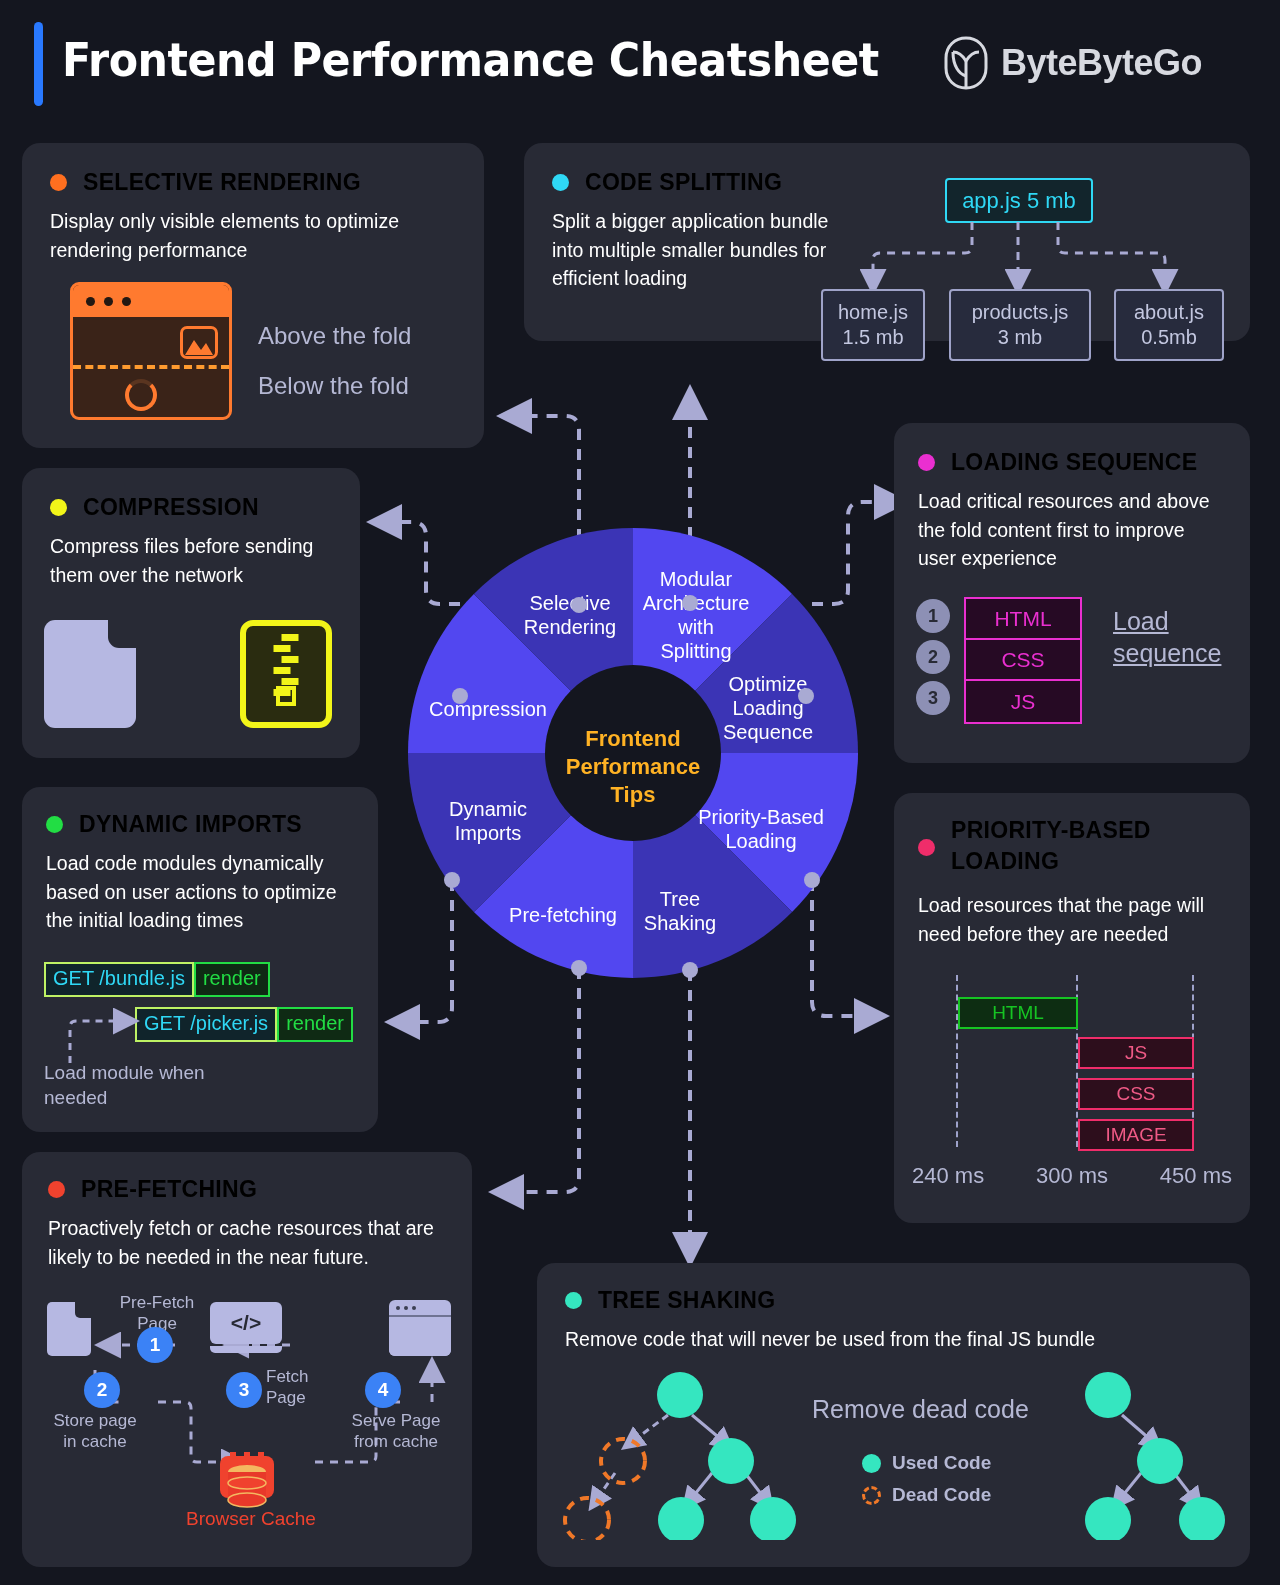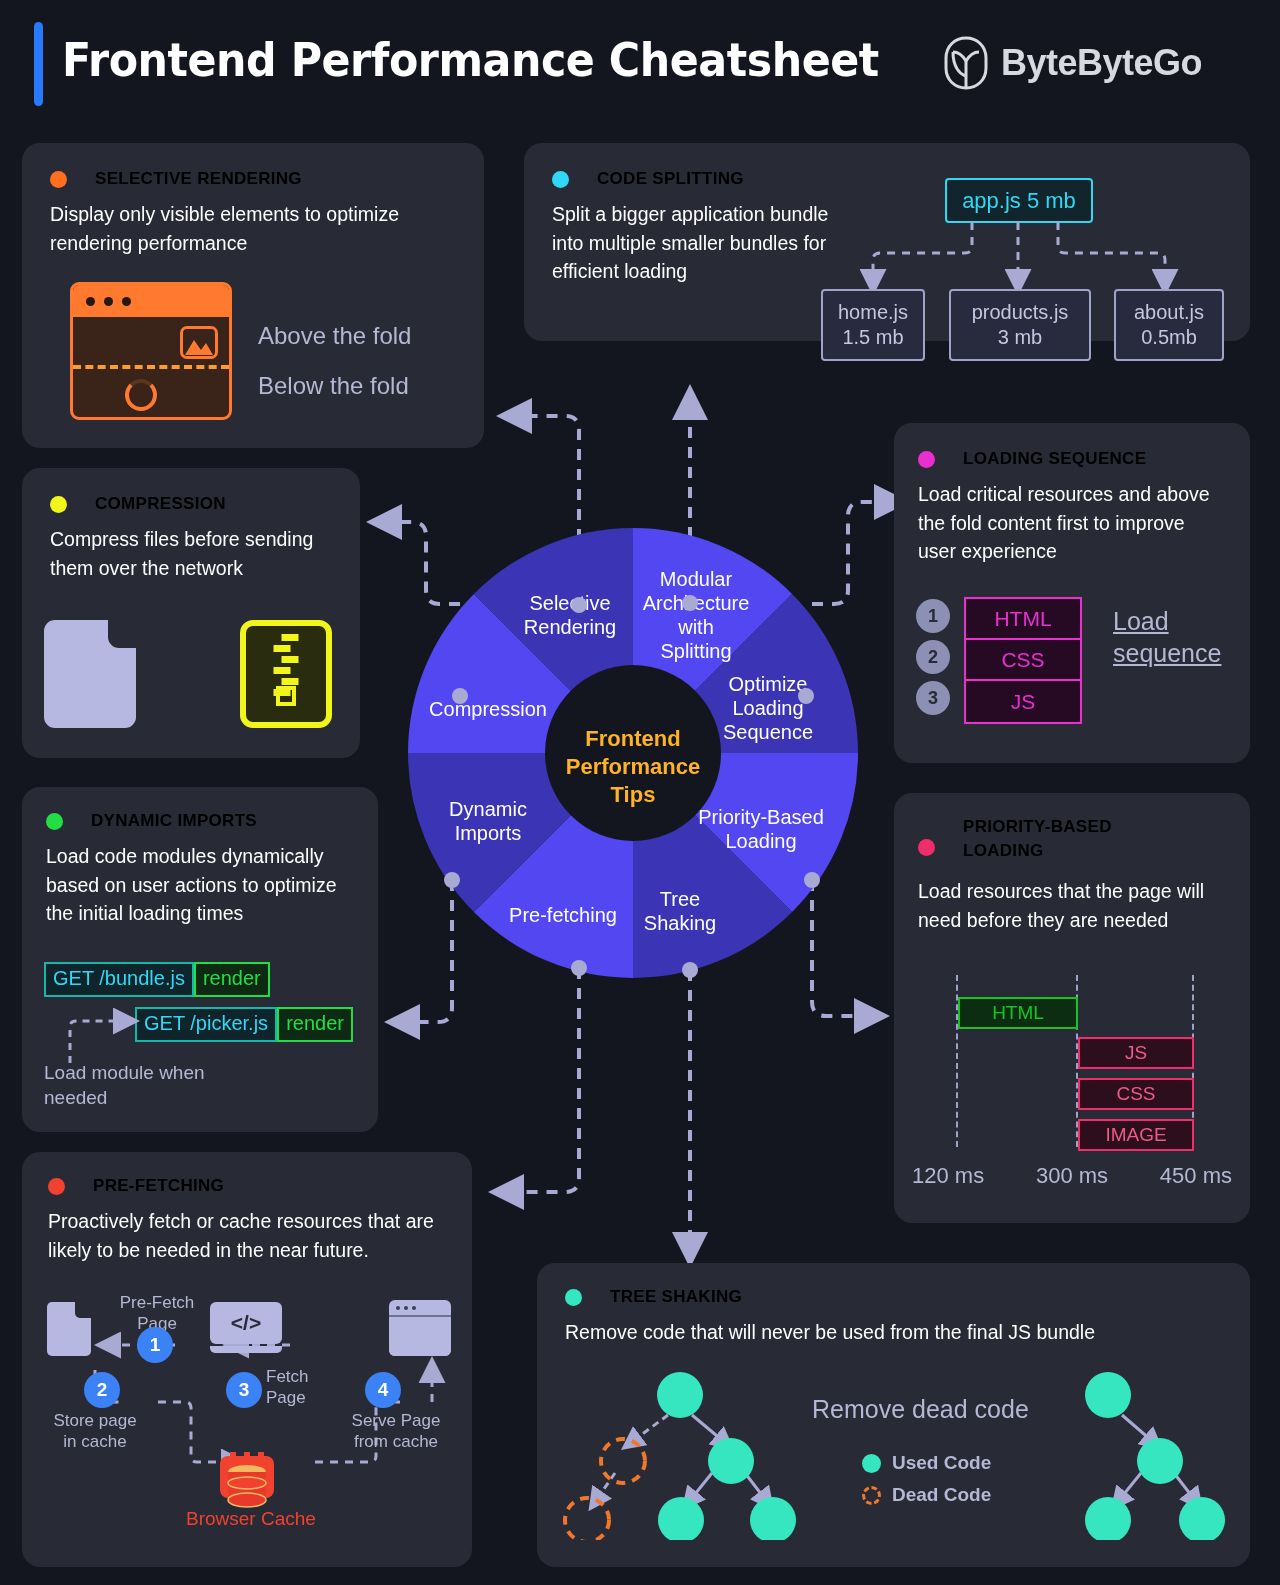--- a/index.html
+++ b/index.html
@@ -18,22 +18,22 @@
              background: #2979ff; border-radius: 5px; }
   .hdr-title { position: absolute; left: 62px; top: 33px; font-size: 46px;
                font-weight: bold; color: #ffffff; letter-spacing: -0.5px;
                font-family: "DejaVu Sans", sans-serif; transform: scaleX(0.93); transform-origin: left center; }
   .brand { position: absolute; right: 78px; top: 36px; display: flex;
            align-items: center; gap: 12px; }
   .brand-name { font-size: 36px; color: #d7d9e0; font-weight: bold; letter-spacing: -0.5px; }
 
   
   .card { position: absolute; background: #282a35; border-radius: 18px; }
-  .card-title { display: flex; align-items: center; gap: 28px;
-                font-size: 17px; font-weight: bold; letter-spacing: 0.3px; }
+  .card-title { display: flex; align-items: center; gap: 16px;
+                font-size: 23px; font-weight: bold; letter-spacing: 0.3px; }
   .dot { width: 17px; height: 17px; border-radius: 50%; flex: 0 0 17px; }
   .desc { color: #ffffff; font-size: 19.5px; line-height: 1.47; margin-top: 11px; font-weight: 500;}
 
   
   #card-selective { left: 22px;  top: 143px;  width: 462px; height: 305px; padding: 26px 28px; }
   #card-codesplit { left: 524px; top: 143px;  width: 726px; height: 198px; padding: 26px 28px; }
   #card-compression { left: 22px; top: 468px; width: 338px; height: 290px; padding: 26px 28px; }
   #card-loadseq   { left: 894px; top: 423px;  width: 356px; height: 340px; padding: 26px 24px; }
   #card-dynamic   { left: 22px;  top: 787px;  width: 356px; height: 345px; padding: 24px 24px; }
   #card-priority  { left: 894px; top: 793px;  width: 356px; height: 430px; padding: 24px 24px; }
@@ -76,21 +76,21 @@
   .cmp-zip { position: absolute; left: 240px; top: 620px; width: 92px; height: 108px;
              border: 6px solid #f2f519; border-radius: 13px; background: #2a2c10; }
   .zip-teeth { position:absolute; left:50%; transform: translateX(-50%); top: 8px; }
   .zip-teeth i { display:block; width: 17px; height: 7px; background: #f2f519; margin-bottom: 4px;}
   .zip-teeth i:nth-child(odd){ margin-left: 8px; }
   .zip-pull { position:absolute; left:50%; transform:translateX(-50%); bottom: 16px;
               width: 20px; height: 20px; border: 4px solid #f2f519; }
 
   
   .req-row { position: absolute; display: flex; }
-  .req-get { border: 2px solid #14b8a6; background: #10242b; color: #2fd8f5;
+  .req-get { border: 2px solid #bef264; background: #10242b; color: #2fd8f5;
              font-size: 20px; padding: 3px 7px 5px; }
   .req-render { border: 2px solid #22dd44; background: #0f2a14; color: #22dd44;
                 font-size: 20px; padding: 3px 7px 5px; }
   #dyn-row-0 { left: 44px; top: 962px; }
   #dyn-row-1 { left: 135px; top: 1007px; }
   .dyn-note { position: absolute; left: 44px; top: 1060px; color: #b5b8d4;
               font-size: 19px; line-height: 1.33; }
 
   
   .ls-wrap { position: absolute; left: 916px; top: 597px; display: flex; gap: 14px; align-items: flex-start; }
@@ -401,21 +401,21 @@
   <div class="pb-chart">
     <div class="pb-vline" style="left:40px"></div>
     <div class="pb-vline" style="left:160px"></div>
     <div class="pb-vline" style="left:276px"></div>
     <div class="pb-bar pb-html" style="left:42px;  top:22px;  width:120px">HTML</div>
     <div class="pb-bar pb-red" style="left:162px; top:62px;  width:116px">JS</div>
     <div class="pb-bar pb-red" style="left:162px; top:103px; width:116px">CSS</div>
     <div class="pb-bar pb-red" style="left:162px; top:144px; width:116px">IMAGE</div>
   </div>
   <div class="pb-axis">
-    <span>120 ms</span>
+    <span>240 ms</span>
     <span>300 ms</span>
     <span>450 ms</span>
   </div>
 
   <div class="card" id="card-prefetch">
     <div class="card-title">
       <span class="dot" style="background:#f0422e"></span>
       <span>PRE-FETCHING</span>
     </div>
     <div class="desc">Proactively fetch or cache resources that are likely to be needed in the near future.</div>

